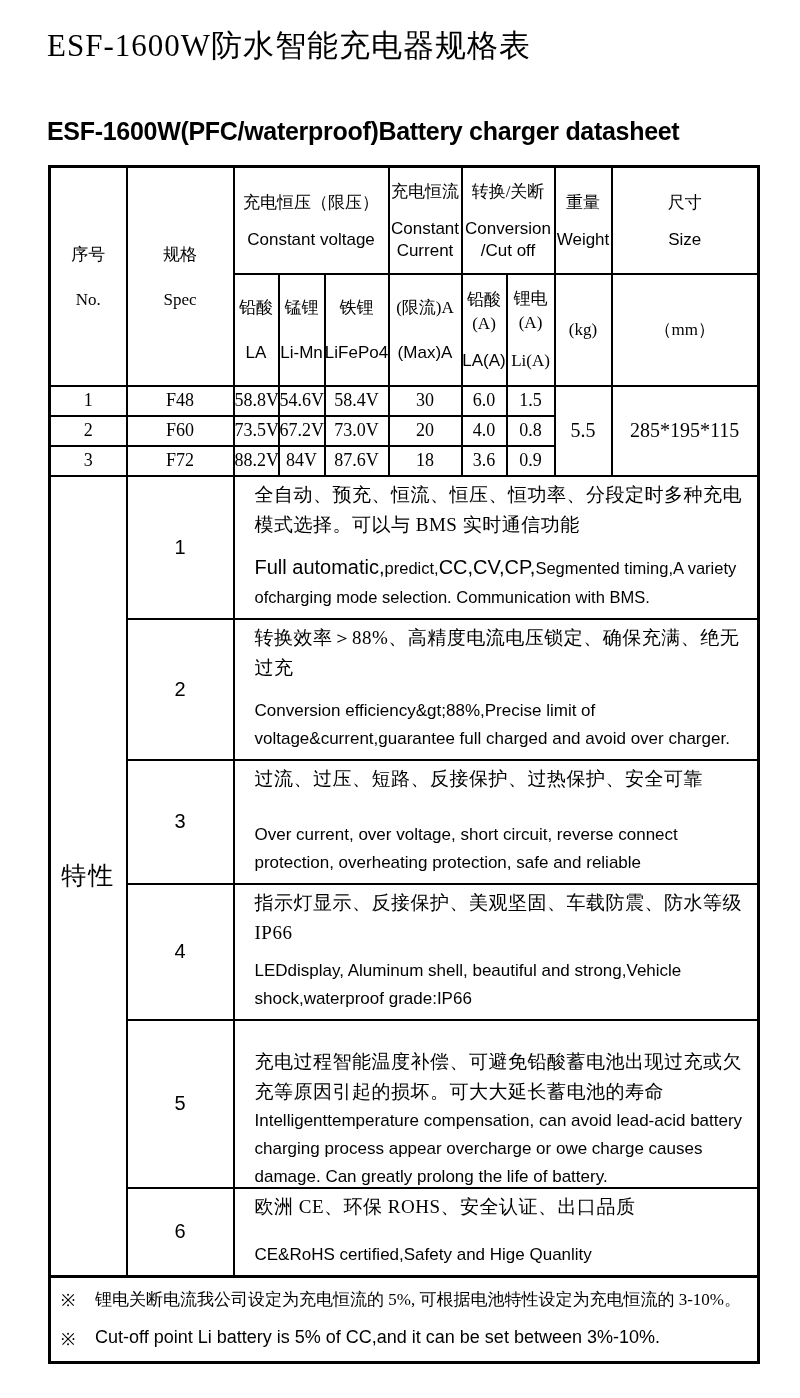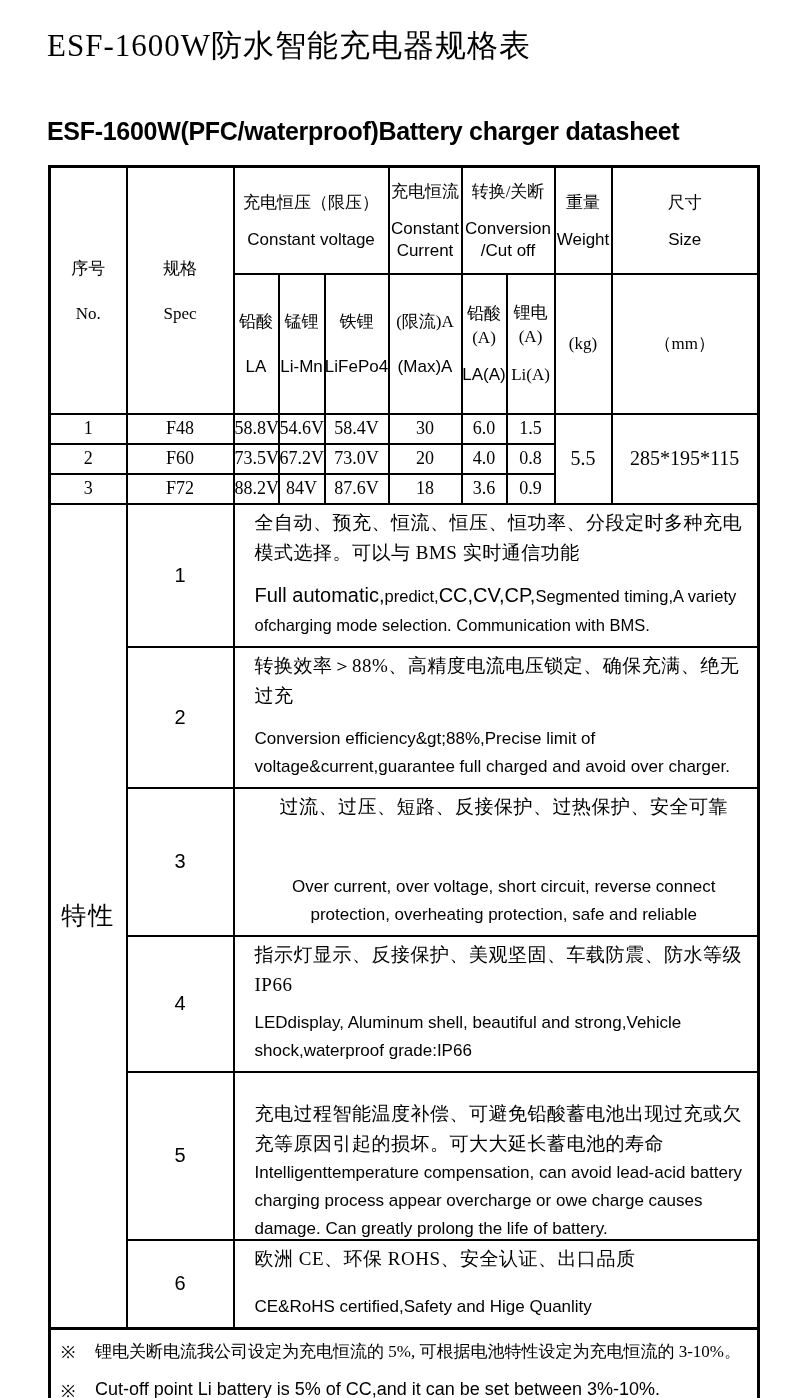--- a/index.html
+++ b/index.html
@@ -21,21 +21,21 @@
   table.spec-table {
     position:absolute; left:48px; top:165px;
     width:709px; border-collapse:collapse; table-layout:fixed;
     border:3px solid #000;
   }
   .spec-table th, .spec-table td {
     border:2px solid #000; padding:0; text-align:center;
     vertical-align:middle; font-weight:normal;
   }
   tr.hr1 { height:107px; }
-  tr.hr2 { height:140px; }
+  tr.hr2 { height:112px; }
   tr.dr  { height:30px; }
   tr.f1 { height:141px; } tr.f2 { height:139px; } tr.f3 { height:114px; }
   tr.f4 { height:134px; } tr.f5 { height:168px; } tr.f6 { height:77px; }
   tr.nr { height:83px; }
   .zh { font-family:"Liberation Serif", serif; }
   .en { font-family:"Liberation Sans", sans-serif; }
   .vstack { display:flex; flex-direction:column; align-items:center; justify-content:center; }
   .gap-lg { gap:24px;text-align:center; }
   .gap-md { gap:16px; }
   .gap-sm { gap:2px; }
@@ -46,21 +46,21 @@
   .cell-val { font-size:18px; }
   .weight-val { font-size:20px; text-align:left; padding-left:2px; }
   .size-val { font-size:20px;margin-top:42px; }
   .feat-label { font-size:25px; letter-spacing:2px; }
   .feat-no { font-family:"Liberation Sans", sans-serif; font-size:20px; }
   .feat-cell { text-align:left; }
   .feat-body {
     display:flex; flex-direction:column; justify-content:space-between;
     padding:3px 4px 6px 20px; text-align:left;
   }
-  .fb1 { height:141px; } .fb2 { height:139px; } .fb3 { height:146px;text-align:center; }
+  .fb1 { height:141px; } .fb2 { height:139px; } .fb3 { height:122px; }
   .fb4 { height:134px; } .fb5 { height:120px;align-items:center; } .fb6 { height:86px; }
   .feat-zh { font-size:19px; line-height:30px; letter-spacing:0.5px; }
   .feat-en { font-size:17px; line-height:28px; }
   .en-lg { font-size:20px; }
   .en-sm { font-size:16.5px; }
   .notes-cell { border-top:3px solid #000 !important; }
   .notes-body {
     display:flex; flex-direction:column; justify-content:space-around;
     height:83px; padding:2px 4px; text-align:left;
   }

